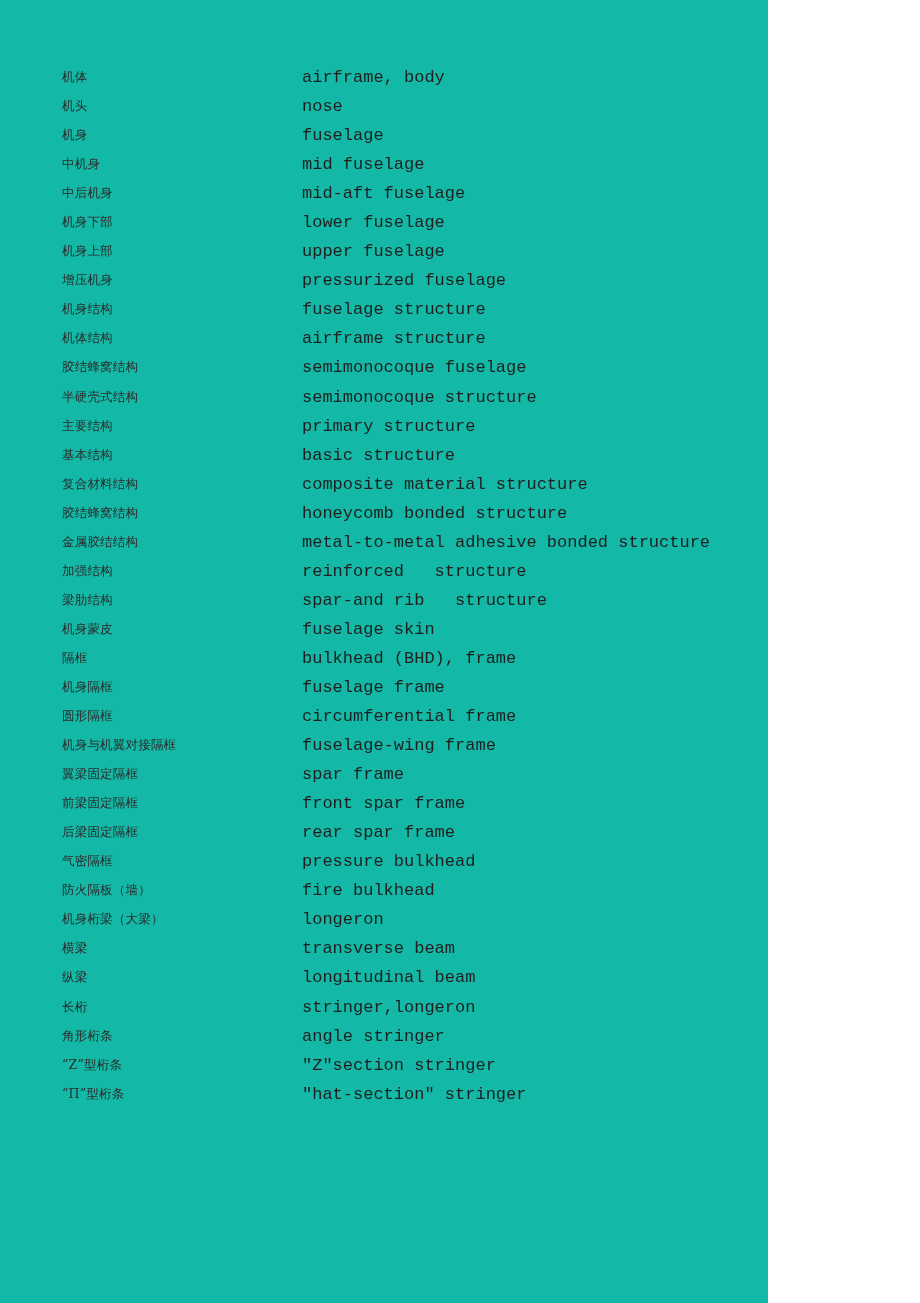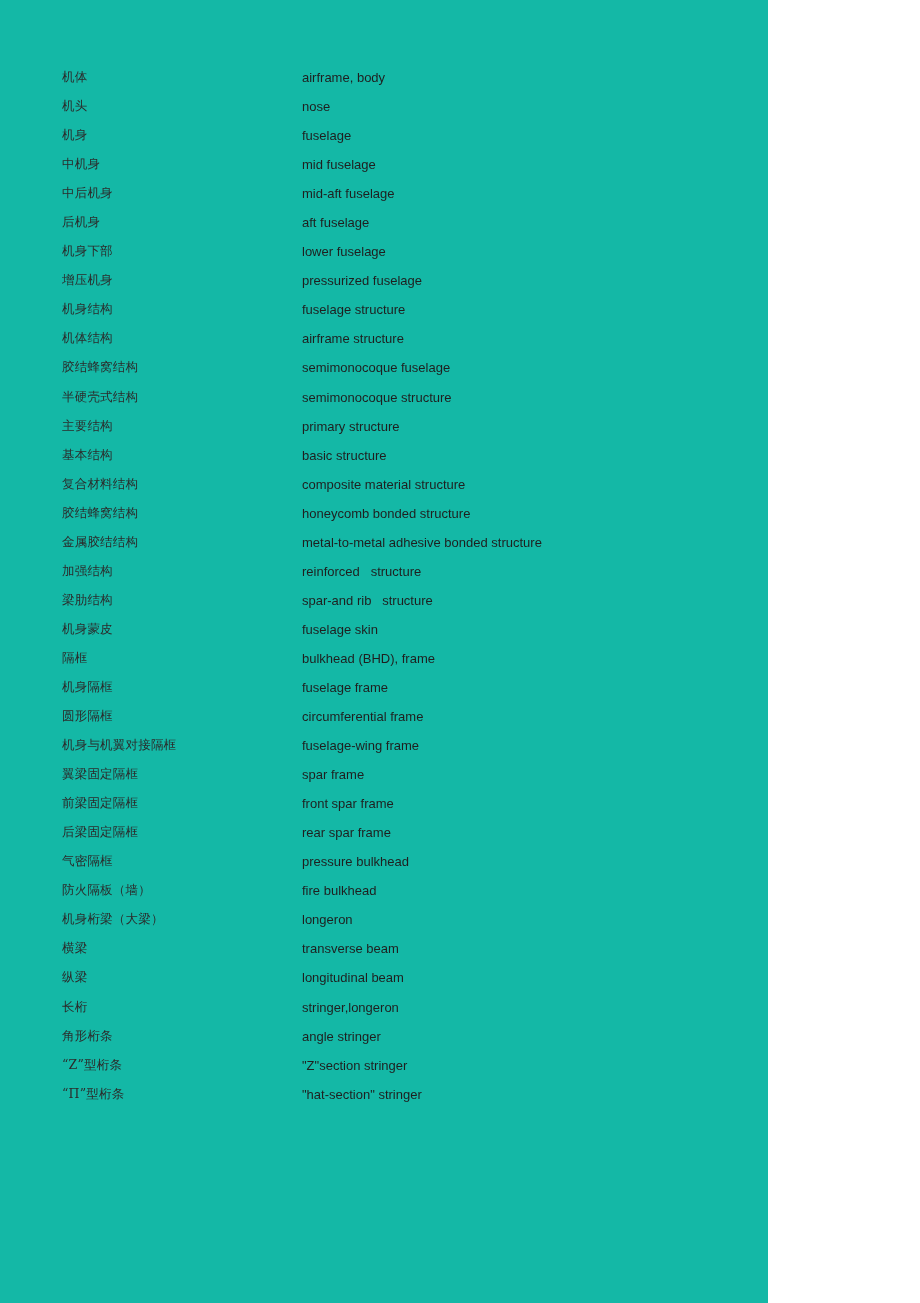--- a/index.html
+++ b/index.html
@@ -42,22 +42,22 @@
     font-size: 12.5px;
     line-height: 18px;
     color: #2b2b2b;
     white-space: pre;
     letter-spacing: 0.2px;
   }
   .en {
     position: absolute;
     left: 240px;
     top: 1px;
-    font-family: Liberation Sans, sans-serif;
-    font-size: 13px;
+    font-family: Liberation Mono, monospace;
+    font-size: 17px;
     line-height: 18px;
     color: #1f1f1f;
     white-space: pre;
   }
 </style>
 </head>
 <body>
 
 <div id="page">
   <div id="glossary">
@@ -75,26 +75,26 @@
       </div>
       <div class="row">
         <span class="cn">中机身</span>
         <span class="en">mid fuselage</span>
       </div>
       <div class="row">
         <span class="cn">中后机身</span>
         <span class="en">mid-aft fuselage</span>
       </div>
       <div class="row">
-        <span class="cn">后机身</span>
-        <span class="en">aft fuselage</span>
-      </div>
-      <div class="row">
         <span class="cn">机身下部</span>
         <span class="en">lower fuselage</span>
+      </div>
+      <div class="row">
+        <span class="cn">机身上部</span>
+        <span class="en">upper fuselage</span>
       </div>
       <div class="row">
         <span class="cn">增压机身</span>
         <span class="en">pressurized fuselage</span>
       </div>
       <div class="row">
         <span class="cn">机身结构</span>
         <span class="en">fuselage structure</span>
       </div>
       <div class="row">

